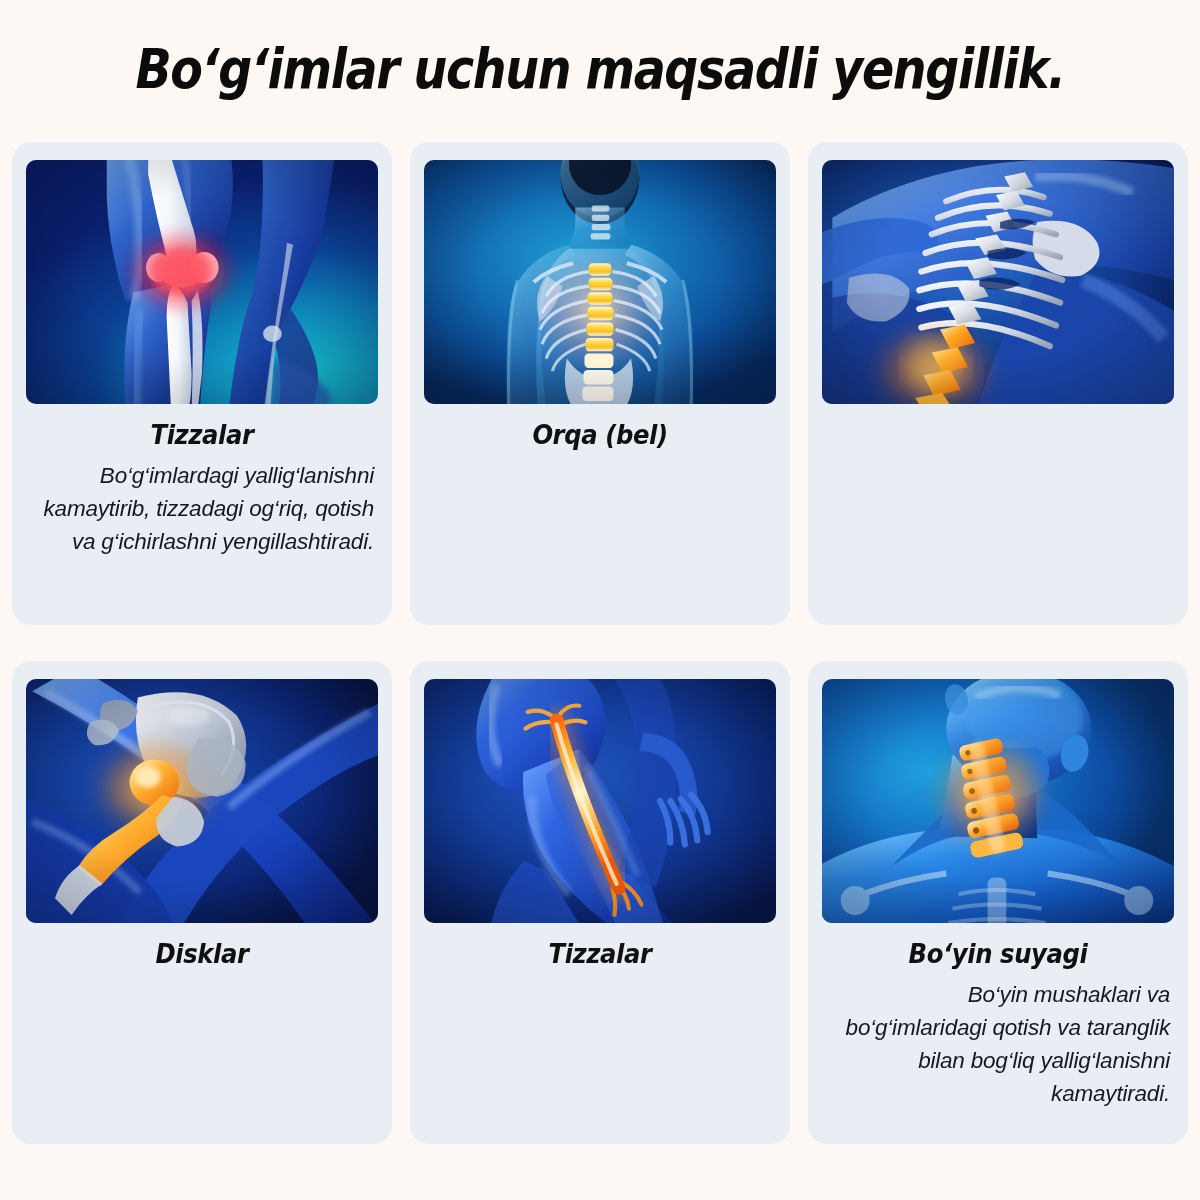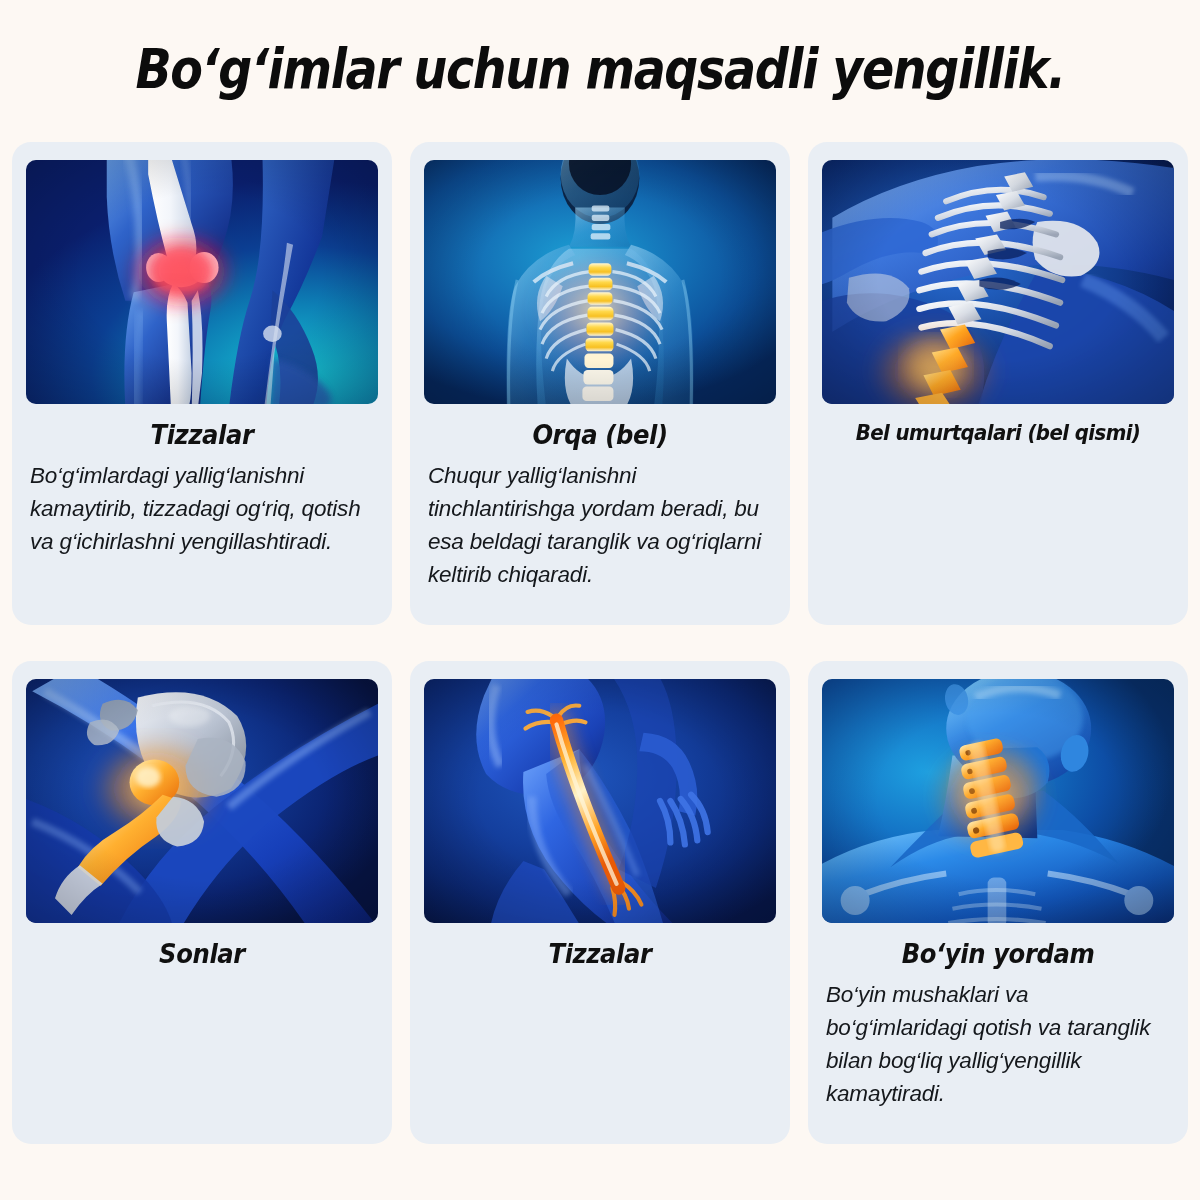--- a/index.html
+++ b/index.html
@@ -91,21 +91,21 @@
     font-size: 22px;
     line-height: 28px;
     letter-spacing: -0.6px;
   }
 
   .card-desc {
     margin-top: 8px;
     font-size: 22.5px;
     line-height: 33px;
     color: #15181c;
-    text-align: left;
+    text-align: right;
     font-weight: 400;
     letter-spacing: -0.2px;
     padding: 0 4px;
   }
 
   
   .bg-knee {
     background:
       radial-gradient(ellipse 90% 80% at 78% 88%, #17c6d6 0%, #0d7fb5 36%, #0b3f93 66%, #0a1f6e 100%),
       linear-gradient(135deg, #0a1560 0%, #0d3f9b 55%, #13a9c8 100%);
@@ -312,21 +312,20 @@
             <rect x="155" y="191" width="28" height="14" rx="4" fill="#fff4d4"></rect>
             <rect x="154" y="207" width="29" height="14" rx="4" fill="#fbf7ea"></rect>
             <rect x="153" y="223" width="30" height="14" rx="4" fill="#f7f4ec"></rect>
           </g>
 
           <path d="M170 104 L170 238" stroke="#fffbe8" stroke-width="4" opacity="0.5" filter="url(#t-b)"></path>
         </svg>
         <div class="vignette"></div>
       </div>
       <div class="card-title">Orqa (bel)</div>
-      <div class="card-desc">Chuqur yallig‘lanishni tinchlantirishga yordam beradi, bu esa beldagi taranglik va og‘riqlarni keltirib chiqaradi.</div>
     </div>
 
     <div class="card">
       <div class="card-media bg-lumbar">
         <svg class="fig" viewBox="0 0 340 244" preserveAspectRatio="xMidYMid slice">
           <defs>
             <linearGradient id="l-skin" x1="0" y1="0" x2="1" y2="1">
               <stop offset="0%" stop-color="#8dbdfb"></stop>
               <stop offset="35%" stop-color="#3f79e0"></stop>
               <stop offset="75%" stop-color="#1a43a8"></stop>
@@ -401,21 +400,20 @@
           <ellipse cx="110" cy="202" rx="30" ry="26" fill="#ffc04a" opacity="0.35" filter="url(#l-b2)"></ellipse>
 
           <g fill="#09205e" opacity="0.75">
             <path d="M172 64 q20 -6 34 0 q-16 10 -34 6 z"></path>
             <path d="M160 92 q22 -6 38 2 q-18 10 -38 4 z"></path>
             <path d="M152 120 q22 -6 40 4 q-20 10 -40 2 z"></path>
           </g>
         </svg>
         <div class="vignette"></div>
       </div>
-      <div class="card-title small">Bel umurtqalari (bel qismi)</div>
     </div>
 
     <div class="card">
       <div class="card-media bg-hip">
         <svg class="fig" viewBox="0 0 340 244" preserveAspectRatio="xMidYMid slice">
           <defs>
             <linearGradient id="h-limb" x1="0" y1="0" x2="1" y2="1">
               <stop offset="0%" stop-color="#7fb4ff"></stop>
               <stop offset="30%" stop-color="#2f6ae6"></stop>
               <stop offset="70%" stop-color="#1740ba"></stop>
@@ -469,21 +467,21 @@
           <path d="M142 118 q24 2 30 24 q-2 22 -26 24 q-22 -6 -20 -28 z" fill="#c4ccd8" opacity="0.95"></path>
 
           <path d="M52 184 Q34 196 28 216 L44 232 Q58 212 74 202 Z" fill="#e0e5ec" opacity="0.9"></path>
 
           <path d="M166 62 q34 -6 46 22 q2 28 -28 34 q-30 -4 -30 -30 z" fill="#aab4c2" opacity="0.85"></path>
 
           <ellipse cx="158" cy="40" rx="20" ry="10" fill="#ffffff" opacity="0.28" filter="url(#h-b)"></ellipse>
         </svg>
         <div class="vignette"></div>
       </div>
-      <div class="card-title">Sonlar</div>
+      <div class="card-title">Disklar</div>
     </div>
 
     <div class="card">
       <div class="card-media bg-sciatic">
         <svg class="fig" viewBox="0 0 340 244" preserveAspectRatio="xMidYMid slice">
           <defs>
             <linearGradient id="s-body" x1="0" y1="0" x2="1" y2="1">
               <stop offset="0%" stop-color="#6fa4fb"></stop>
               <stop offset="30%" stop-color="#2f66e2"></stop>
               <stop offset="70%" stop-color="#1a42b6"></stop>
@@ -630,18 +628,18 @@
               <circle cx="142" cy="147" r="3"></circle>
             </g>
 
             <rect x="152" y="64" width="14" height="108" rx="6" fill="#fff3cd" opacity="0.45" filter="url(#n-b)"></rect>
           </g>
 
           <ellipse cx="168" cy="104" rx="40" ry="34" fill="#ffb04a" opacity="0.22" filter="url(#n-b2)"></ellipse>
         </svg>
         <div class="vignette"></div>
       </div>
-      <div class="card-title">Bo‘yin yordam</div>
-      <div class="card-desc">Bo‘yin mushaklari va bo‘g‘imlaridagi qotish va taranglik bilan bog‘liq yallig‘yengillik kamaytiradi.</div>
+      <div class="card-title">Bo‘yin suyagi</div>
+      <div class="card-desc">Bo‘yin mushaklari va bo‘g‘imlaridagi qotish va taranglik bilan bog‘liq yallig‘lanishni kamaytiradi.</div>
     </div>
 
   </div>
 </div>
 
 </body></html>

